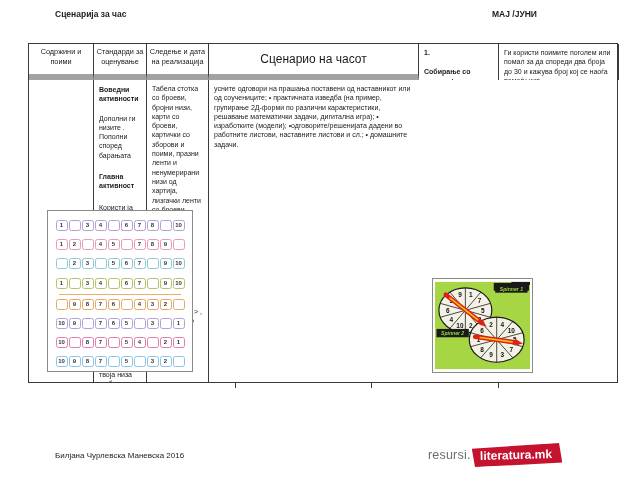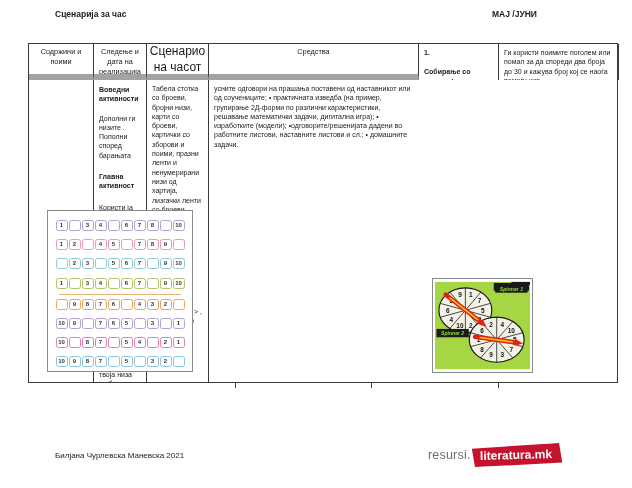--- a/index.html
+++ b/index.html
@@ -58,23 +58,23 @@
   .stub{position:absolute;width:1px;height:6px;background:#3a3a3a;top:382px;z-index:1;}
 </style>
 </head>
 <body>
 
 <div class="toplabel" id="top-left">Сценарија за час</div>
 <div class="toplabel" id="top-right">МАЈ /ЈУНИ</div>
 
 <div class="tbl">
   <div class="cell hcell">Содржини и поими</div>
+  <div class="cell hcell">Стандарди за оценување</div>
   <div class="cell hcell">Следење и дата на реализација</div>
   <div class="cell hcell big">Сценарио на часот</div>
-  <div class="cell hcell">Средства</div>
 
   <div class="cell bcell">
     <p class="bold">1.</p>
     <p class="bold" style="margin-top:10px">Собирање со едноцифрени броеви</p>
   </div>
 
   <div class="cell bcell">
     <p>Ги користи поимите поголем или помал за да спореди два броја до 30 и кажува број кој се наоѓа помеѓу нив</p>
   </div>
 
@@ -376,17 +376,17 @@
       <line x1="15.44" y1="16.48" x2="43.56" y2="38.519999999999996" stroke="#f5c518" stroke-width="1.6" stroke-linecap="round"></line>
       <line x1="41" y1="56" x2="84" y2="62" stroke="#e02010" stroke-width="4.6" stroke-linecap="round"></line>
       <polygon points="89.94242937219293,62.82917619146878 81.22165847087877,64.87764110819265 82.1155064294592,58.47173073836613" fill="#e02010"></polygon>
       <line x1="46.16" y1="56.72" x2="78.84" y2="61.28" stroke="#f5c518" stroke-width="1.6" stroke-linecap="round"></line>
     </svg></div>
 
 <div class="stub" style="left:235px"></div>
 <div class="stub" style="left:371px"></div>
 <div class="stub" style="left:498px"></div>
 
-<div id="footer-author">Билјана Чурлевска Маневска 2021</div>
+<div id="footer-author">Билјана Чурлевска Маневска 2016</div>
 <div id="logo">
   <span id="logo-prefix">resursi.</span>
   <span id="logo-brand" style="background: rgb(196, 18, 47);">literatura.mk</span>
 </div>
 
 </body></html>

